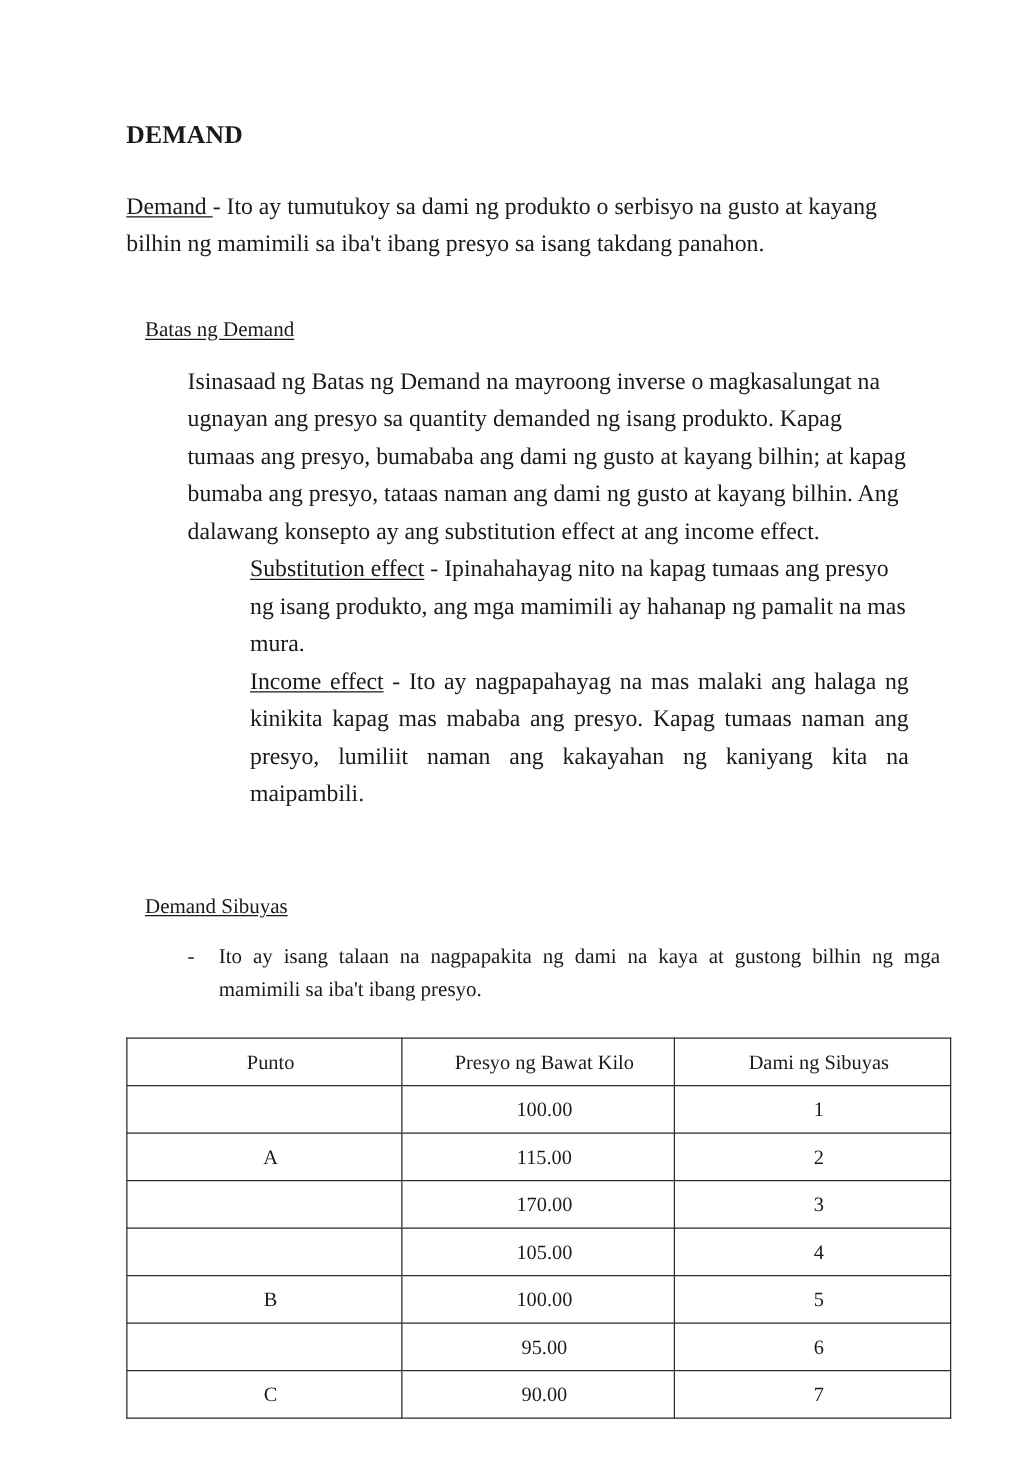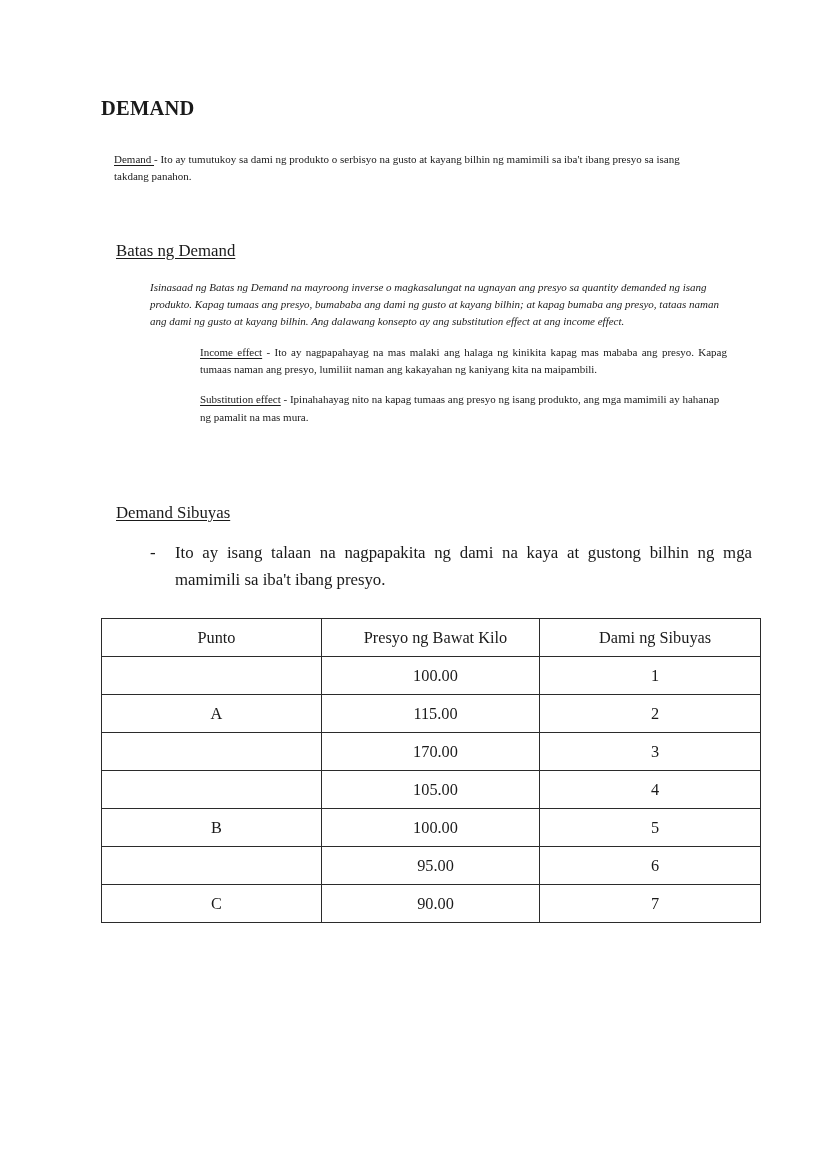--- a/index.html
+++ b/index.html
@@ -34,23 +34,23 @@
   .doc-title {
     font-size: 20.5px;
     font-weight: bold;
     letter-spacing: 0.2px;
     margin: 0 0 30px 0;
     line-height: 1.2;
   }
 
   
   .para {
-    font-size: 11px;
+    font-size: 19px;
     line-height: 1.58;
-    margin: 13px;
+    margin: 0;
   }
   .block-gap-md { height: 25px; }
   .block-gap-lg { height: 46px; }
 
   
   .u-heading {
     font-size: 16.8px;
     line-height: 1.5;
     margin: 15px;
   }
@@ -61,21 +61,20 @@
 
   .inline-u {
     text-decoration: underline;
     text-underline-offset: 2px;
   }
 
   
   .indent-1 {
     margin-left: 49px;
     width: 577px;
-    font-style: italic;
   }
   .indent-2 {
     margin-left: 99px;
     width: 527px;
   }
   .justify { text-align: justify; text-justify: inter-word; }
 
   
   .dash-item {
     position: relative;
@@ -123,23 +122,23 @@
     <h1 class="doc-title">DEMAND</h1>
 
     <p class="para"><span class="inline-u">Demand </span><span>- </span><span>Ito ay tumutukoy sa dami ng produkto o serbisyo na gusto at kayang bilhin ng mamimili sa iba't ibang presyo sa isang takdang panahon.</span></p>
 
     <div class="block-gap-md"></div>
 
     <p class="u-heading"><span class="u-text">Batas ng Demand</span></p>
 
     <p class="para indent-1">Isinasaad ng Batas ng Demand na mayroong inverse o magkasalungat na ugnayan ang presyo sa quantity demanded ng isang produkto. Kapag tumaas ang presyo, bumababa ang dami ng gusto at kayang bilhin; at kapag bumaba ang presyo, tataas naman ang dami ng gusto at kayang bilhin. Ang dalawang konsepto ay ang substitution effect at ang income effect.</p>
 
+    <p class="para indent-2"><span class="inline-u">Substitution effect</span><span> - </span><span>Ipinahahayag nito na kapag tumaas ang presyo ng isang produkto, ang mga mamimili ay hahanap ng pamalit na mas mura.</span></p>
+
     <p class="para indent-2 justify"><span class="inline-u">Income effect</span><span> - </span><span>Ito ay nagpapahayag na mas malaki ang halaga ng kinikita kapag mas mababa ang presyo. Kapag tumaas naman ang presyo, lumiliit naman ang kakayahan ng kaniyang kita na maipambili.</span></p>
-
-    <p class="para indent-2"><span class="inline-u">Substitution effect</span><span> - </span><span>Ipinahahayag nito na kapag tumaas ang presyo ng isang produkto, ang mga mamimili ay hahanap ng pamalit na mas mura.</span></p>
 
     <div class="block-gap-lg"></div>
 
     <p class="u-heading"><span class="u-text">Demand Sibuyas</span></p>
 
     <div class="dash-item">
       <span class="dash-marker">-</span><span>Ito ay isang talaan na nagpapakita ng dami na kaya at gustong bilhin ng mga mamimili sa iba't ibang presyo.</span>
     </div>
 
     <div class="block-gap-md"></div>

